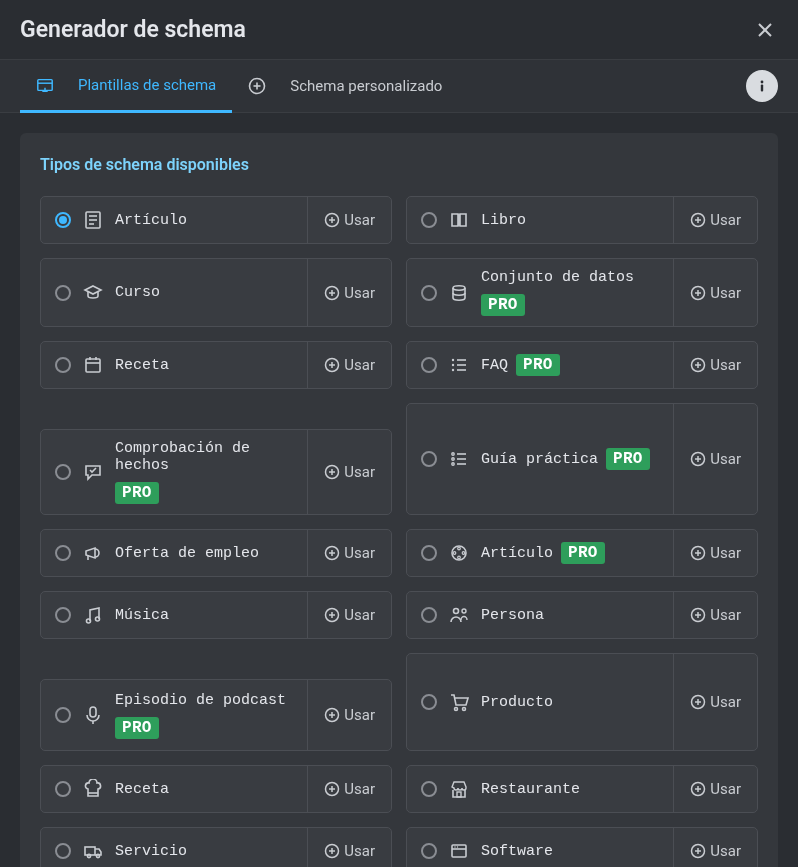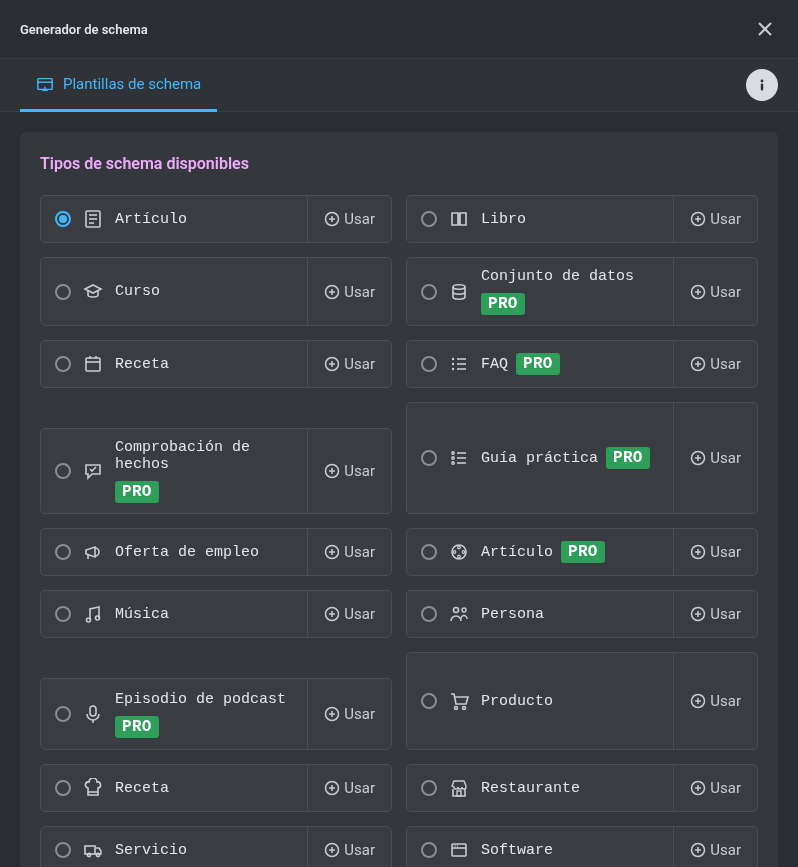--- a/index.html
+++ b/index.html
@@ -19,21 +19,21 @@
     flex-direction: column;
   }
   .modal-header {
     display: flex;
     justify-content: space-between;
     align-items: center;
     padding: 16px 20px;
     border-bottom: 1px solid #3a3d42;
   }
   .modal-title {
-    font-size: 13px;
+    font-size: 23px;
     font-weight: 600;
     color: #e4e6eb;
   }
   .close-btn {
     width: 26px;
     height: 26px;
     display: flex;
     align-items: center;
     justify-content: center;
     cursor: pointer;
@@ -43,21 +43,21 @@
     display: flex;
     align-items: center;
     border-bottom: 1px solid #3a3d42;
     padding: 0 20px;
     position: relative;
     background: #2f3237;
   }
   .tab {
     display: flex;
     align-items: center;
-    gap: 9px;
+    gap: 24px;
     padding: 16px 16px;
     cursor: pointer;
     color: #c9ccd1;
     font-size: 15px;
   }
   .tab.active {
     color: #3fb8ff;
     border-bottom: 3px solid #3fb8ff;
     margin-bottom: -1px;
   }
@@ -90,21 +90,21 @@
     overflow-y: auto;
   }
   .panel {
     background: #34373c;
     border-radius: 6px;
     padding: 22px 20px;
   }
   .section-title {
     font-size: 16px;
     font-weight: 600;
-    color: #f0abfc;
+    color: #7dd3fc;
     margin-bottom: 22px;
   }
   .grid {
     display: grid;
     grid-template-columns: 1fr 1fr;
     gap: 14px;
   }
   .card {
     display: flex;
     align-items: stretch;
@@ -207,20 +207,30 @@
       <span class="tab-icon">
         <svg width="20" height="20" viewBox="0 0 20 20" fill="none" stroke="#3fb8ff" stroke-width="1.6">
           <rect x="2" y="4" width="16" height="12" rx="1"></rect>
           <line x1="2" y1="8" x2="18" y2="8"></line>
           <line x1="10" y1="13" x2="10" y2="17"></line>
           <line x1="7" y1="17" x2="13" y2="17"></line>
         </svg>
       </span>
       <span>Plantillas de schema</span>
     </div>
+    <div class="tab">
+      <span class="tab-icon">
+        <svg width="18" height="18" viewBox="0 0 18 18" fill="none" stroke="#c9ccd1" stroke-width="1.6">
+          <circle cx="9" cy="9" r="7.5"></circle>
+            <line x1="9" y1="5.5" x2="9" y2="12.5"></line>
+            <line x1="5.5" y1="9" x2="12.5" y2="9"></line>
+        </svg>
+      </span>
+      <span>Schema personalizado</span>
+    </div>
     <div class="info-btn">
       <svg width="16" height="16" viewBox="0 0 16 16" fill="#2a2d32">
         <circle cx="8" cy="4" r="1.4"></circle>
           <rect x="6.8" y="6.5" width="2.4" height="7" rx="1"></rect>
       </svg>
     </div>
   </div>
 
   <div class="content">
     <div class="panel">

